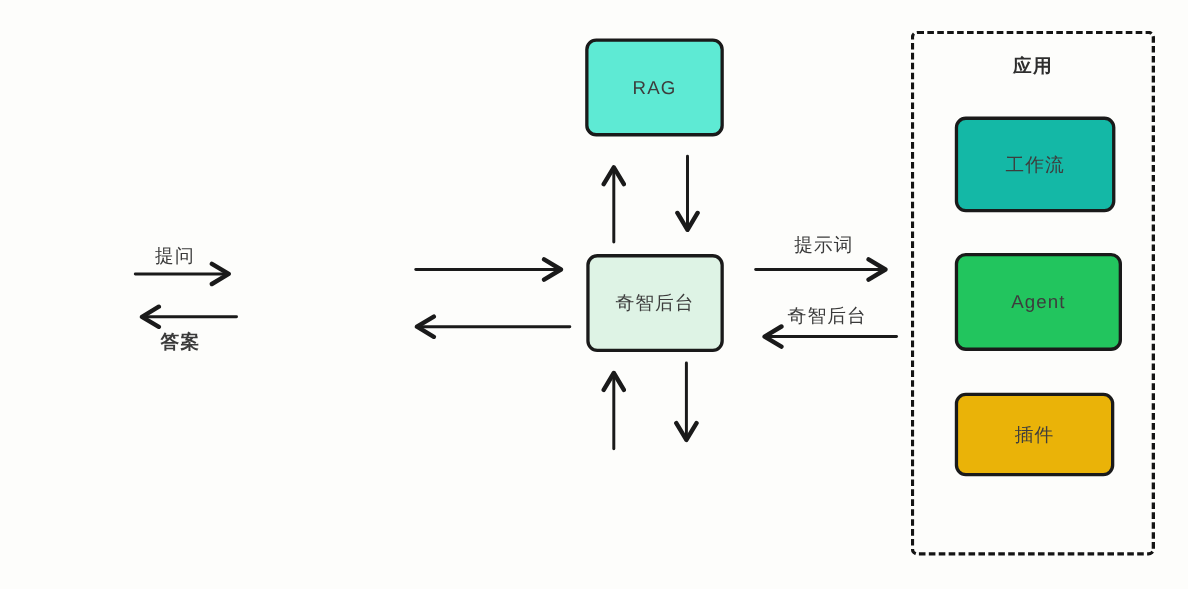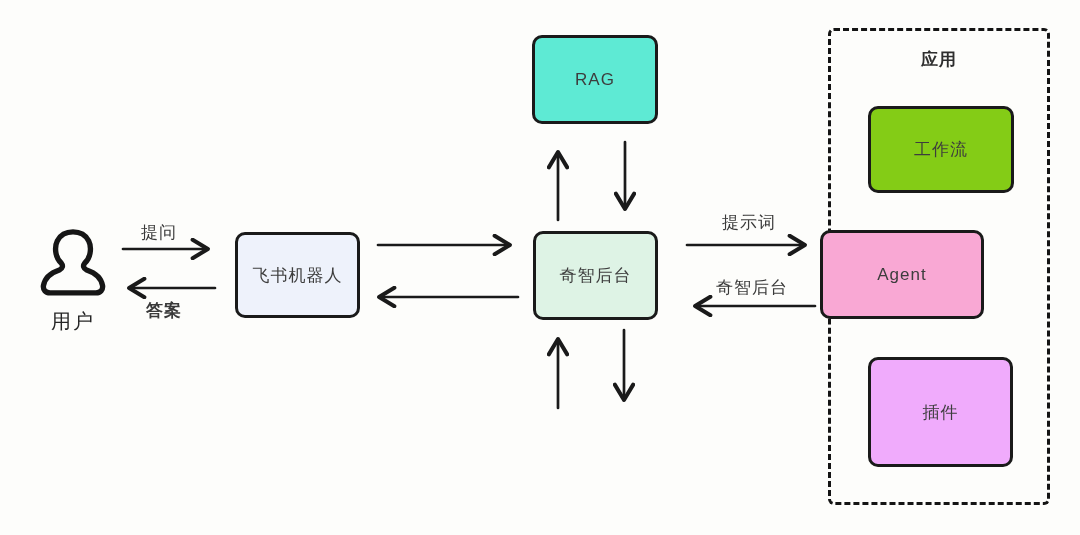--- a/index.html
+++ b/index.html
@@ -30,23 +30,23 @@
     border-radius: 10px;
     font-size: 17px;
     color: #3d3d3d;
     box-sizing: border-box;
     letter-spacing: 1px;
   }
   .node-feishu   { left: 235px; top: 232px; width: 125px; height: 86px; background: #eef2fb; }
   .node-rag      { left: 532px; top: 35px;  width: 126px; height: 89px; background: #5eead4; }
   .node-backend  { left: 533px; top: 231px; width: 125px; height: 89px; background: #def3e5; }
   .node-memory   { left: 532px; top: 417px; width: 127px; height: 89px; background: #fdeec6; }
-  .node-workflow { left: 868px; top: 106px; width: 146px; height: 87px; background: #84cc16; }
-  .node-agent    { left: 820px; top: 230px; width: 164px; height: 89px; background: #f9a8d4; }
-  .node-plugin   { left: 868px; top: 357px; width: 145px; height: 110px; background: #f0abfc; justify-content: center; }
+  .node-workflow { left: 868px; top: 106px; width: 146px; height: 87px; background: #14b8a6; }
+  .node-agent    { left: 868px; top: 230px; width: 152px; height: 89px; background: #22c55e; }
+  .node-plugin   { left: 868px; top: 357px; width: 145px; height: 76px; background: #eab308; justify-content: center; }
   .group-app {
     position: absolute;
     left: 828px; top: 28px;
     width: 222px; height: 477px;
     border: 3px dashed #141414;
     border-radius: 6px;
     box-sizing: border-box;
   }
   .group-app-title {
     position: absolute;
@@ -112,35 +112,21 @@
       <line x1="558" y1="408" x2="558" y2="341" marker-end="url(#vhead)"></line>
 
       <line x1="624" y1="330" x2="624" y2="398" marker-end="url(#vhead)"></line>
 
       <line x1="687" y1="245" x2="803" y2="245" marker-end="url(#vhead)"></line>
 
       <line x1="815" y1="306" x2="697" y2="306" marker-end="url(#vhead)"></line>
     </g>
   </svg>
 
-  <div class="user-figure">
-    <svg class="icon" width="72" height="78" viewBox="0 0 72 80" xmlns="http://www.w3.org/2000/svg">
-      <path d="M24 36 C18 31 16.5 20 20 13 C23.5 6.5 29.5 4 36 4
-               C42.5 4 48.5 6.5 52 13 C55.5 20 54 31 48 36
-               C46 38.5 46.5 41.5 50 43
-               C59 46 65 51.5 66.3 59 C67 63.5 64 66.5 59.5 66.5
-               L12.5 66.5 C8 66.5 5 63.5 5.7 59
-               C7 51.5 13 46 22 43 C25.5 41.5 26 38.5 24 36 Z" fill="none" stroke="#161616" stroke-width="5.5" stroke-linejoin="round" stroke-linecap="round"></path>
-    </svg>
-    <span class="user-label">用户</span>
-  </div>
 
-  <div class="node node-feishu">
-    <span>飞书机器人</span>
-  </div>
 
   <div class="node node-rag">
     <span>RAG</span>
   </div>
 
   <div class="node node-backend">
     <span>奇智后台</span>
   </div>
 
 

